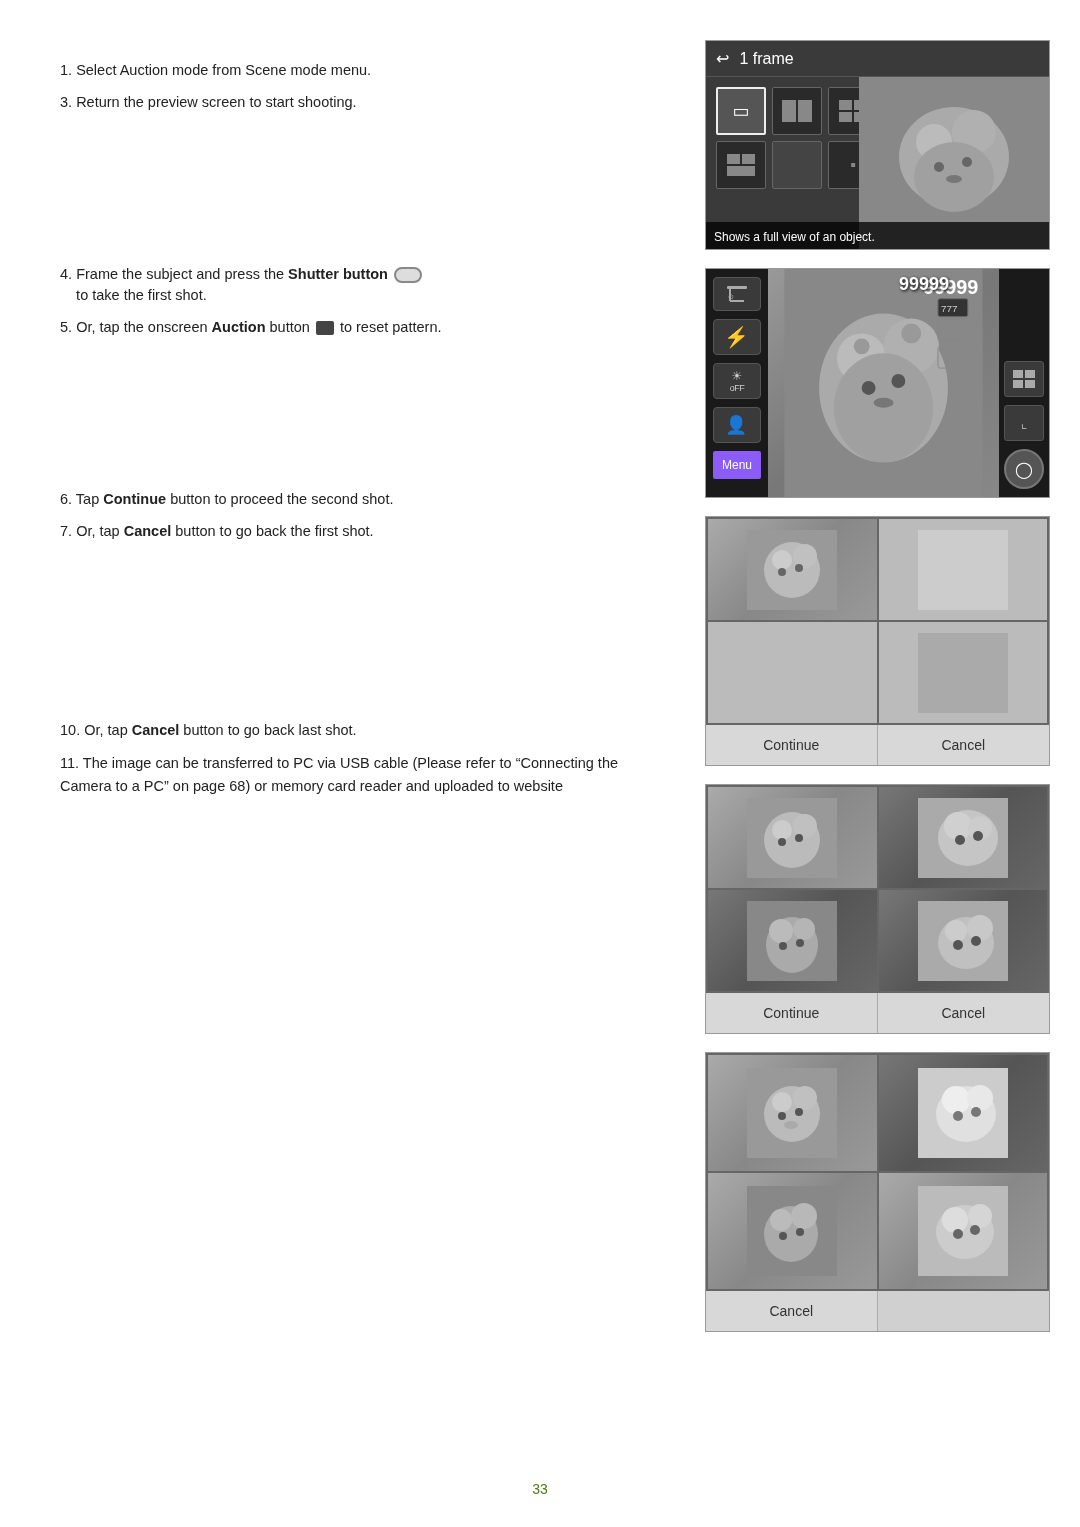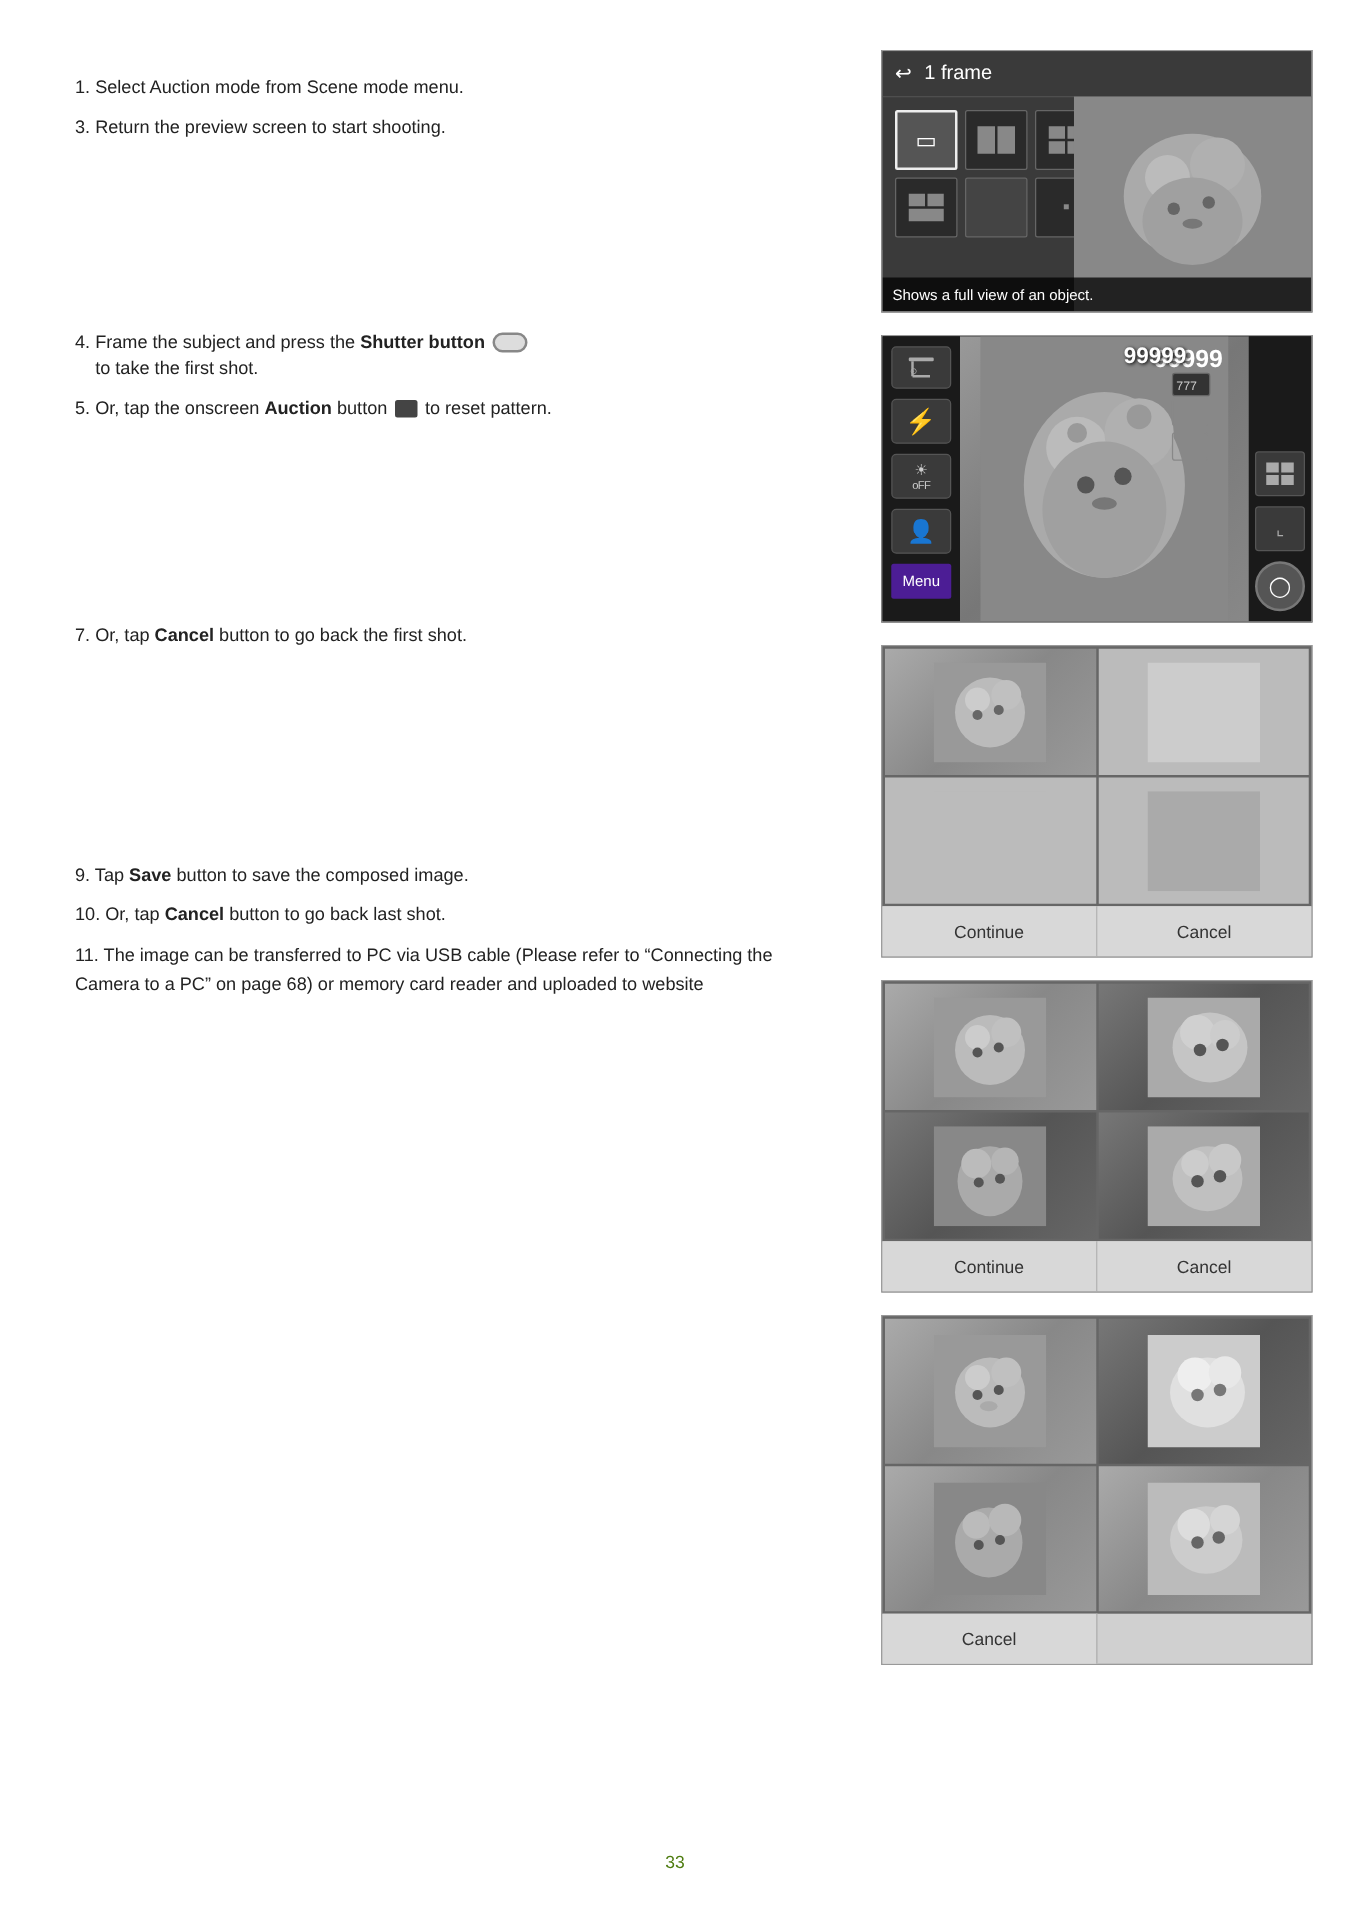--- a/index.html
+++ b/index.html
@@ -113,21 +113,21 @@
       text-align: center;
     }
 
     .ctrl-btn.icon-btn {
       font-size: 16px;
     }
 
     .ctrl-menu {
       width: 44px;
       height: 28px;
-      background: #4c1d95;
+      background: #8b5cf6;
       color: #fff;
       font-size: 11px;
       display: flex;
       align-items: center;
       justify-content: center;
       border-radius: 2px;
     }
 
     
     .panel-continue {
@@ -301,32 +301,32 @@
         <li style="margin-top:10px;">
           5. <span>Or, tap the onscreen </span><b>Auction</b><span> button</span>
           <span class="inline-btn-icon"></span>
           <span> to reset pattern.</span>
         </li>
       </ol>
     </div>
 
     <div class="section-3">
       <ol class="instruction-list">
+        <li>
+          6. <span>Tap </span><b>Continue</b><span> button to proceed the second shot.</span>
+        </li>
         <li style="margin-top:10px;">
           7. <span>Or, tap </span><b>Cancel</b><span> button to go back the first shot.</span>
         </li>
       </ol>
     </div>
 
 
     <div style="margin-top: 140px;">
       <ol class="instruction-list">
-        <li>
-          9. <span>Tap </span><b>Save</b><span> button to save the composed image.</span>
-        </li>
         <li style="margin-top:8px;">
           10. <span>Or, tap </span><b>Cancel</b><span> button to go back last shot.</span>
         </li>
         <li style="margin-top:8px; line-height: 1.6;">
           11. <span>The image can be transferred to PC via USB cable (Please refer to “Connecting the Camera to a PC” on page 68) or memory card reader and uploaded to website</span>
         </li>
       </ol>
     </div>
 
   </div>

